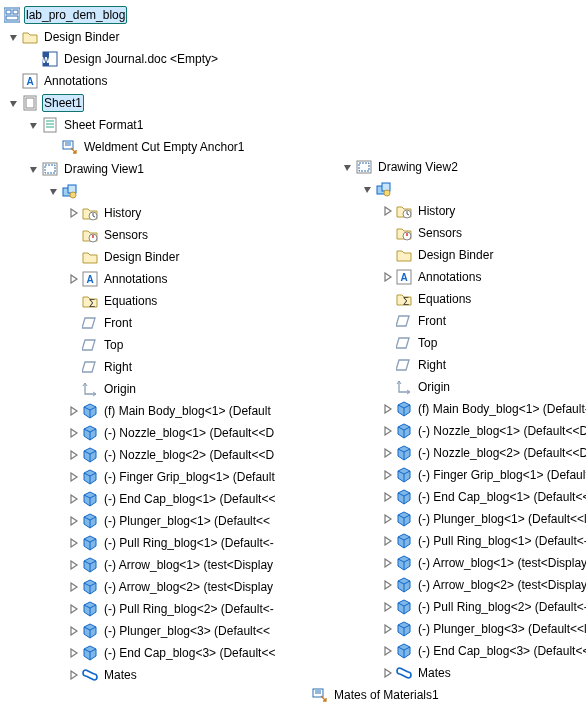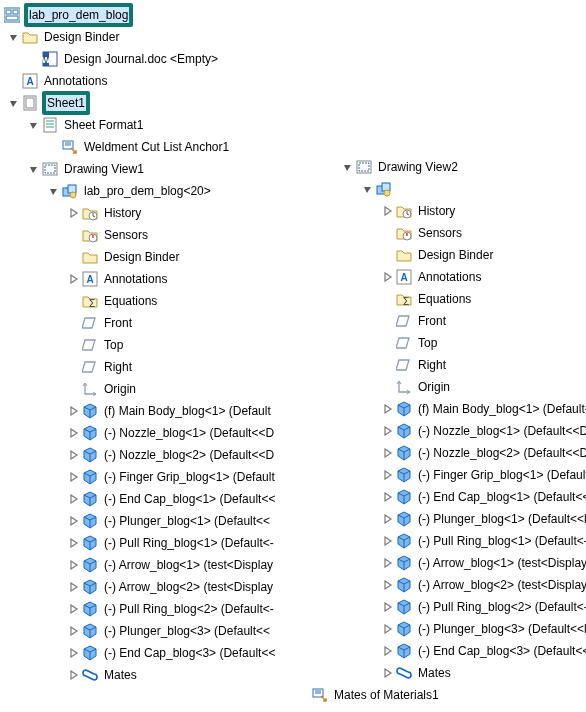--- a/index.html
+++ b/index.html
@@ -44,21 +44,21 @@
     justify-content: center;
     flex-shrink: 0;
     margin-right: 4px;
   }
   .label {
     padding: 1px 2px;
     line-height: 16px;
   }
   .label.sel {
     background: #cde8ff;
-    border: 4px solid #0f766e;
+    border: 1px solid #0f766e;
     padding: 0 1px;
     border-radius: 2px;
   }
 </style>
 </head>
 <body>
 
 <svg width="0" height="0" style="position:absolute">
   <defs>
     <g id="i-exp-open">
@@ -227,21 +227,21 @@
   </div>
 
 
   <div class="row">
     <span class="indent" style="width:58px"></span>
     <span class="ic">
         <svg width="16" height="16">
           <use href="#i-anchor"></use>
         </svg>
       </span>
-    <span class="label">Weldment Cut List Anchor1</span>
+    <span class="label">Weldment Cut Empty Anchor1</span>
   </div>
 
   <div class="row">
     <span class="indent" style="width:24px"></span>
     <span class="exp">
         <svg width="10" height="10">
           <use href="#i-exp-open"></use>
         </svg>
       </span>
     <span class="ic">
@@ -257,21 +257,20 @@
     <span class="exp">
         <svg width="10" height="10">
           <use href="#i-exp-open"></use>
         </svg>
       </span>
     <span class="ic">
         <svg width="16" height="16">
           <use href="#i-asm"></use>
         </svg>
       </span>
-    <span class="label">lab_pro_dem_blog&lt;20&gt;</span>
   </div>
 
   <div class="row">
     <span class="indent" style="width:64px"></span>
     <span class="exp">
         <svg width="10" height="10">
           <use href="#i-exp-closed"></use>
         </svg>
       </span>
     <span class="ic">

